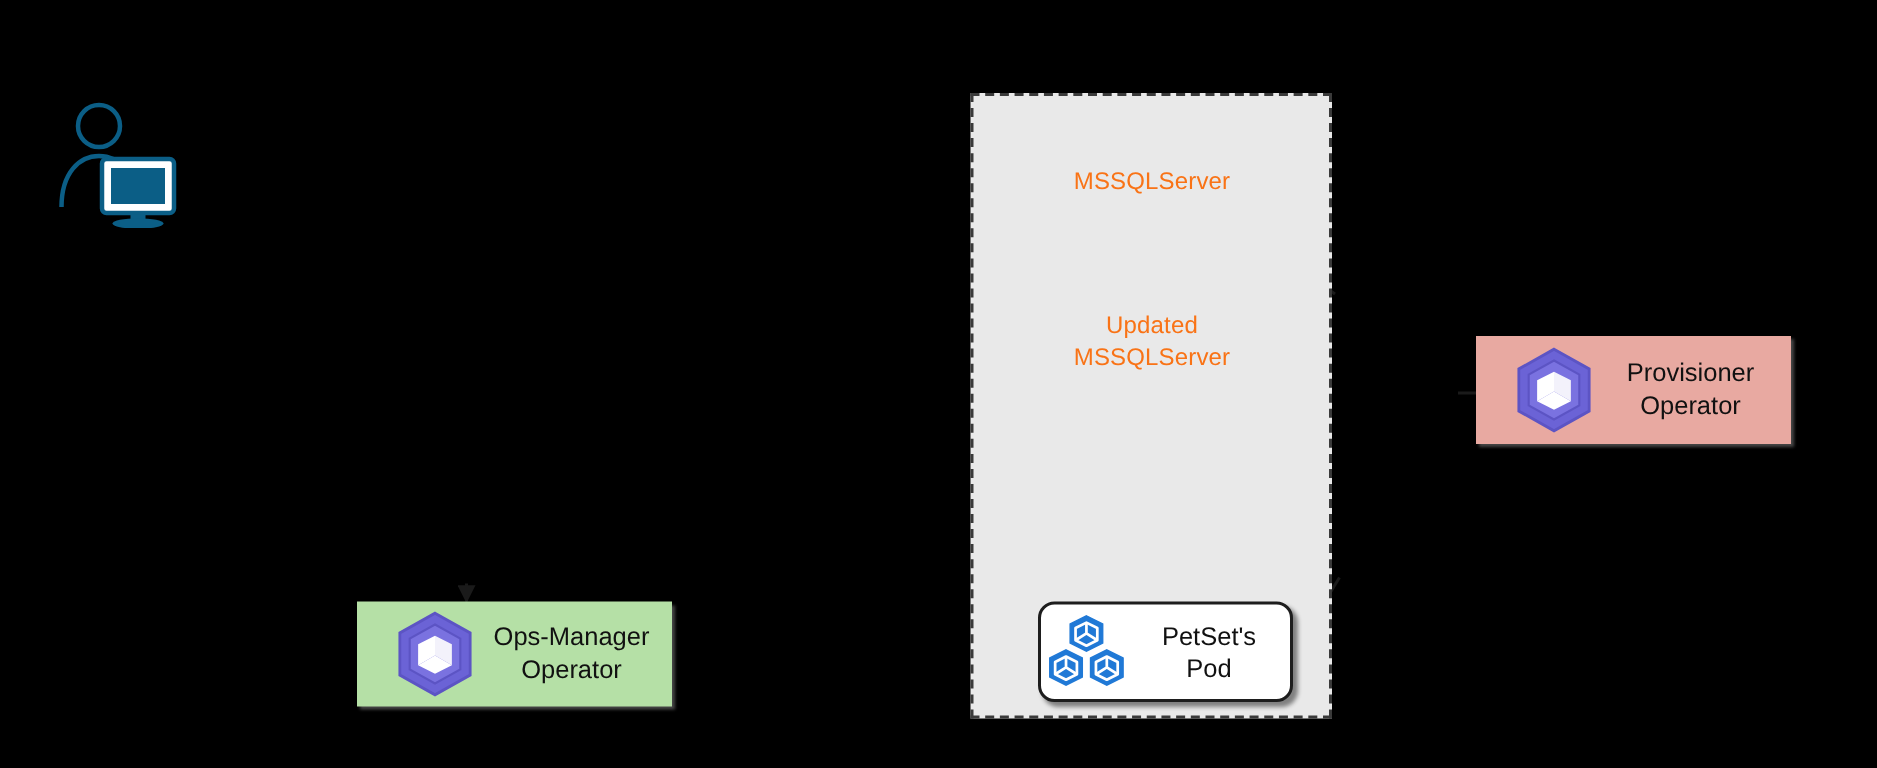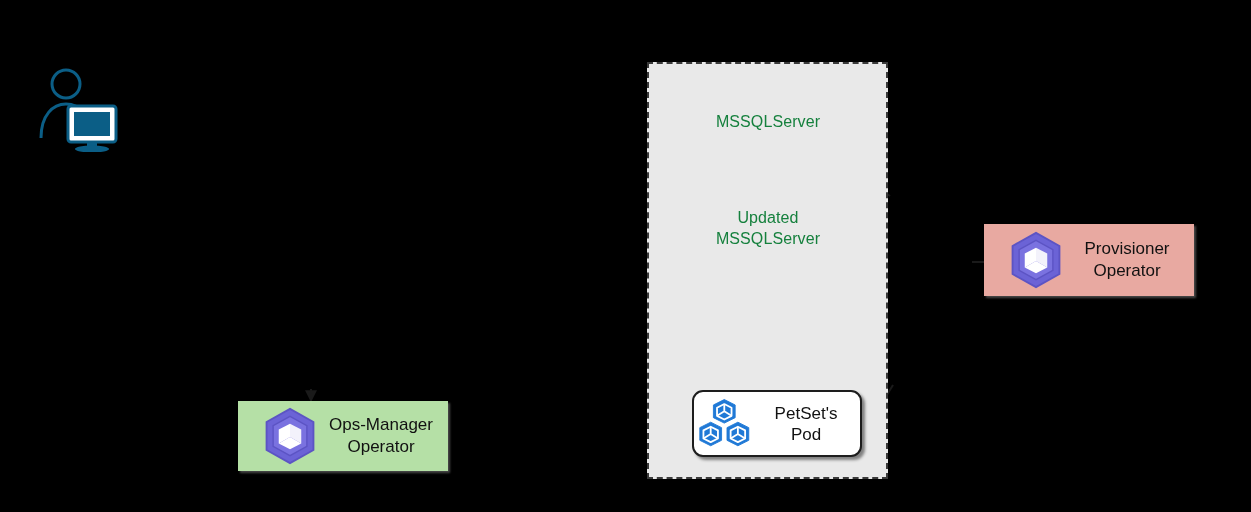--- a/index.html
+++ b/index.html
@@ -28,42 +28,42 @@
     top: 62px;
     width: 241px;
     height: 417px;
     background: #e9e9e9;
     border: 2px dashed #3a3a3a;
     box-sizing: border-box;
   }
 
   
   .ns-label {
-    color: #15803d;
+    color: #f97316;
     font-size: 16px;
     line-height: 21px;
     text-align: center;
     white-space: pre-line;
     letter-spacing: 0.1px;
   }
   #label-mssqlserver {
     left: 664px;
     top: 111px;
     width: 208px;
   }
   #label-updated-mssqlserver {
     left: 664px;
     top: 207px;
     width: 208px;
   }
 
   
   #petset-pod {
     left: 692px;
-    top: 390px;
+    top: 401px;
     width: 170px;
     height: 67px;
     background: #ffffff;
     border: 2px solid #1d1d1d;
     border-radius: 11px;
     box-sizing: border-box;
     box-shadow: 3px 3px 3px rgba(0,0,0,0.45);
     display: flex;
     align-items: center;
   }

